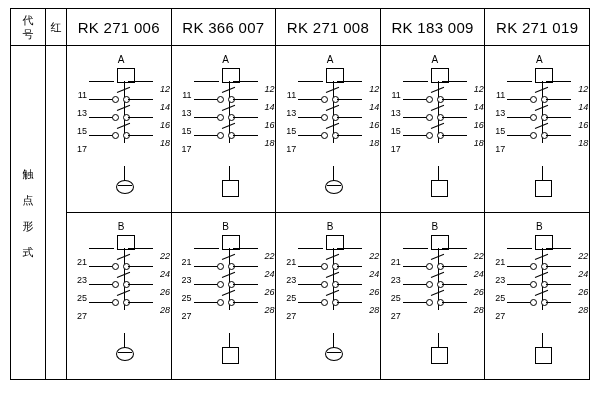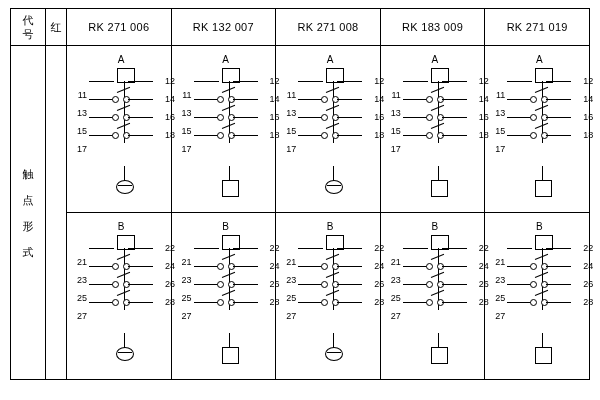--- a/index.html
+++ b/index.html
@@ -31,21 +31,21 @@
     width:34px;
     font-size:11px;
     line-height:14px;
     padding:3px 0;
   }
   .hdr-red{
     width:20px;
     font-size:11px;
   }
   .hdr-model{
-    font-size:11px;
+    font-size:15px;
     height:36px;
     letter-spacing:.3px;
   }
   .rowlabel{
     width:34px;
     font-size:11px;
     line-height:26px;
   }
   .rowlabel .vert{
     display:flex;
@@ -91,22 +91,23 @@
   .contact-row{
     position:absolute;
     left:0;width:108px;height:16px;
     font-size:9px;
   }
   .lab-l{
     position:absolute;left:0;top:18px;width:20px;
     text-align:right;
   }
   .lab-r{
-    position:absolute;right:0;top:4px;width:20px;
-    text-align:right;
+    position:absolute;right:0;top:12px;width:20px;
+    text-align:center;
+    font-style:italic;
   }
   .wire-l{
     position:absolute;left:22px;top:9px;width:25px;height:1px;background:#000;
   }
   .wire-r{
     position:absolute;right:22px;top:9px;width:25px;height:1px;background:#000;
   }
   .node{
     position:absolute;top:6px;
     width:5px;height:5px;border:1px solid #000;border-radius:50%;
@@ -149,21 +150,21 @@
 <div id="sheet">
   <table class="main">
     <tbody>
         <tr>
       <td class="hdr-code" rowspan="1">
         <div>代</div>
         <div>号</div>
       </td>
       <td class="hdr-red">红</td>
       <td class="hdr-model">RK 271 006</td>
-      <td class="hdr-model">RK 132 007</td>
+      <td class="hdr-model">RK 366 007</td>
       <td class="hdr-model">RK 271 008</td>
       <td class="hdr-model">RK 183 009</td>
       <td class="hdr-model">RK 271 019</td>
     </tr>
 
     <tr>
       <td class="rowlabel" rowspan="2">
         <div class="vert">
           <span>触</span>
           <span>点</span>

